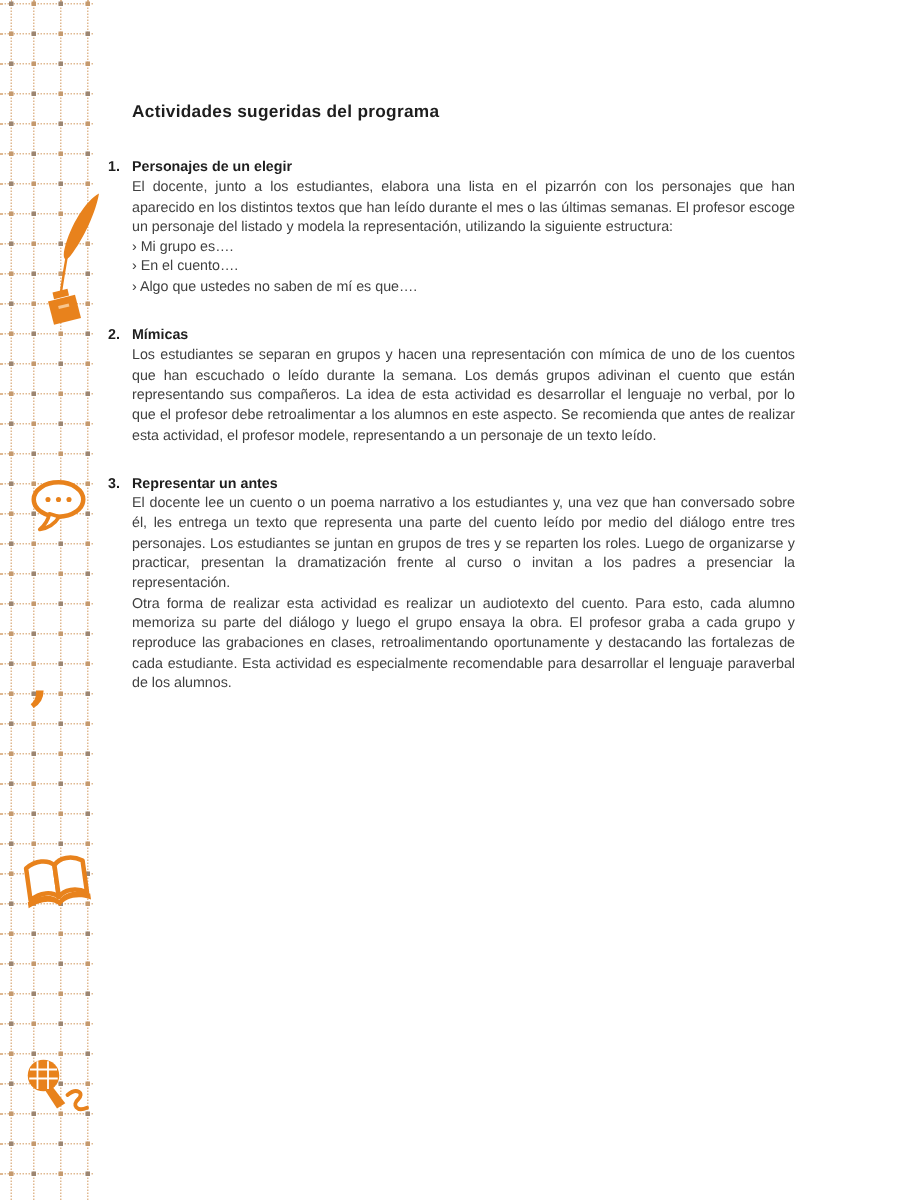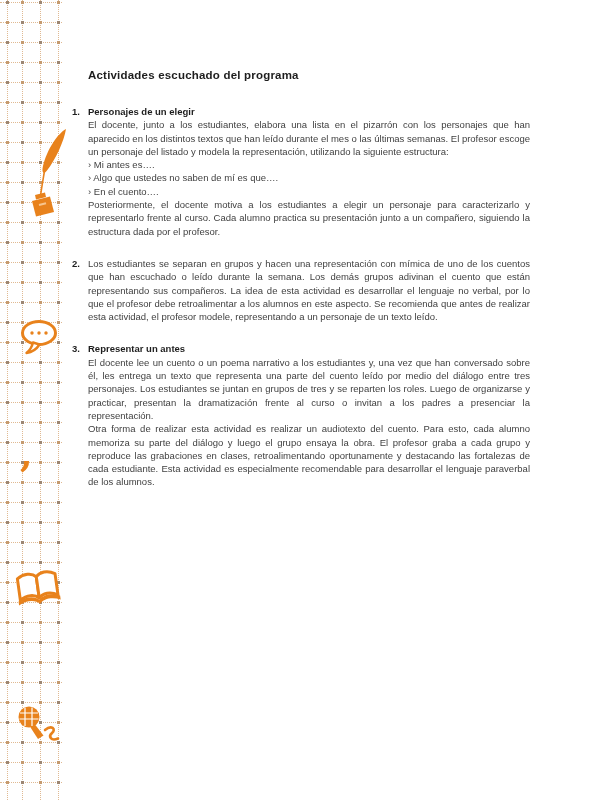--- a/index.html
+++ b/index.html
@@ -328,37 +328,37 @@
 </svg>
 
 <svg class="margin-icon icon-mic" width="48" height="46" viewBox="0 0 48 46">
   <circle cx="14" cy="13" r="10.5" fill="#e8821c"></circle>
   <path d="M5 9 L23 9 M4.5 15 L23.5 15 M10 3.5 L10 22 M17 3.5 L17 22" stroke="#ffffff" stroke-width="1.2" fill="none"></path>
   <path d="M20 20.5 L28.5 31.5 L23 35 L15.5 23.5 Z" fill="#e8821c"></path>
   <path d="M30 26 C36.5 20.5 41.5 25 37 29 C33 32.5 36 37.5 43 34.5" stroke="#e8821c" stroke-width="2.6" fill="none" stroke-linecap="round"></path>
 </svg>
 
 <div class="doc">
-  <h1 class="doc-title">Actividades escuchado del programa</h1>
+  <h1 class="doc-title">Actividades sugeridas del programa</h1>
 
   <div class="activity">
     <div class="activity-number">1.</div>
     <div class="activity-body">
       <div class="activity-heading">Personajes de un elegir</div>
       <div class="para">El docente, junto a los estudiantes, elabora una lista en el pizarrón con los personajes que han aparecido en los distintos textos que han leído durante el mes o las últimas semanas. El profesor escoge un personaje del listado y modela la representación, utilizando la siguiente estructura:</div>
-      <div class="bullet-line">› Mi antes es….</div>
+      <div class="bullet-line">› Mi grupo es….</div>
+      <div class="bullet-line">› En el cuento….</div>
       <div class="bullet-line">› Algo que ustedes no saben de mí es que….</div>
-      <div class="bullet-line">› En el cuento….</div>
-      <div class="para">Posteriormente, el docente motiva a los estudiantes a elegir un personaje para caracterizarlo y representarlo frente al curso. Cada alumno practica su presentación junto a un compañero, siguiendo la estructura dada por el profesor.</div>
     </div>
   </div>
 
   <div class="activity">
     <div class="activity-number">2.</div>
     <div class="activity-body">
+      <div class="activity-heading">Mímicas</div>
       <div class="para">Los estudiantes se separan en grupos y hacen una representación con mímica de uno de los cuentos que han escuchado o leído durante la semana. Los demás grupos adivinan el cuento que están representando sus compañeros. La idea de esta actividad es desarrollar el lenguaje no verbal, por lo que el profesor debe retroalimentar a los alumnos en este aspecto. Se recomienda que antes de realizar esta actividad, el profesor modele, representando a un personaje de un texto leído.</div>
     </div>
   </div>
 
   <div class="activity">
     <div class="activity-number">3.</div>
     <div class="activity-body">
       <div class="activity-heading">Representar un antes</div>
       <div class="para">El docente lee un cuento o un poema narrativo a los estudiantes y, una vez que han conversado sobre él, les entrega un texto que representa una parte del cuento leído por medio del diálogo entre tres personajes. Los estudiantes se juntan en grupos de tres y se reparten los roles. Luego de organizarse y practicar, presentan la dramatización frente al curso o invitan a los padres a presenciar la representación.</div>
       <div class="para">Otra forma de realizar esta actividad es realizar un audiotexto del cuento. Para esto, cada alumno memoriza su parte del diálogo y luego el grupo ensaya la obra. El profesor graba a cada grupo y reproduce las grabaciones en clases, retroalimentando oportunamente y destacando las fortalezas de cada estudiante. Esta actividad es especialmente recomendable para desarrollar el lenguaje paraverbal de los alumnos.</div>

